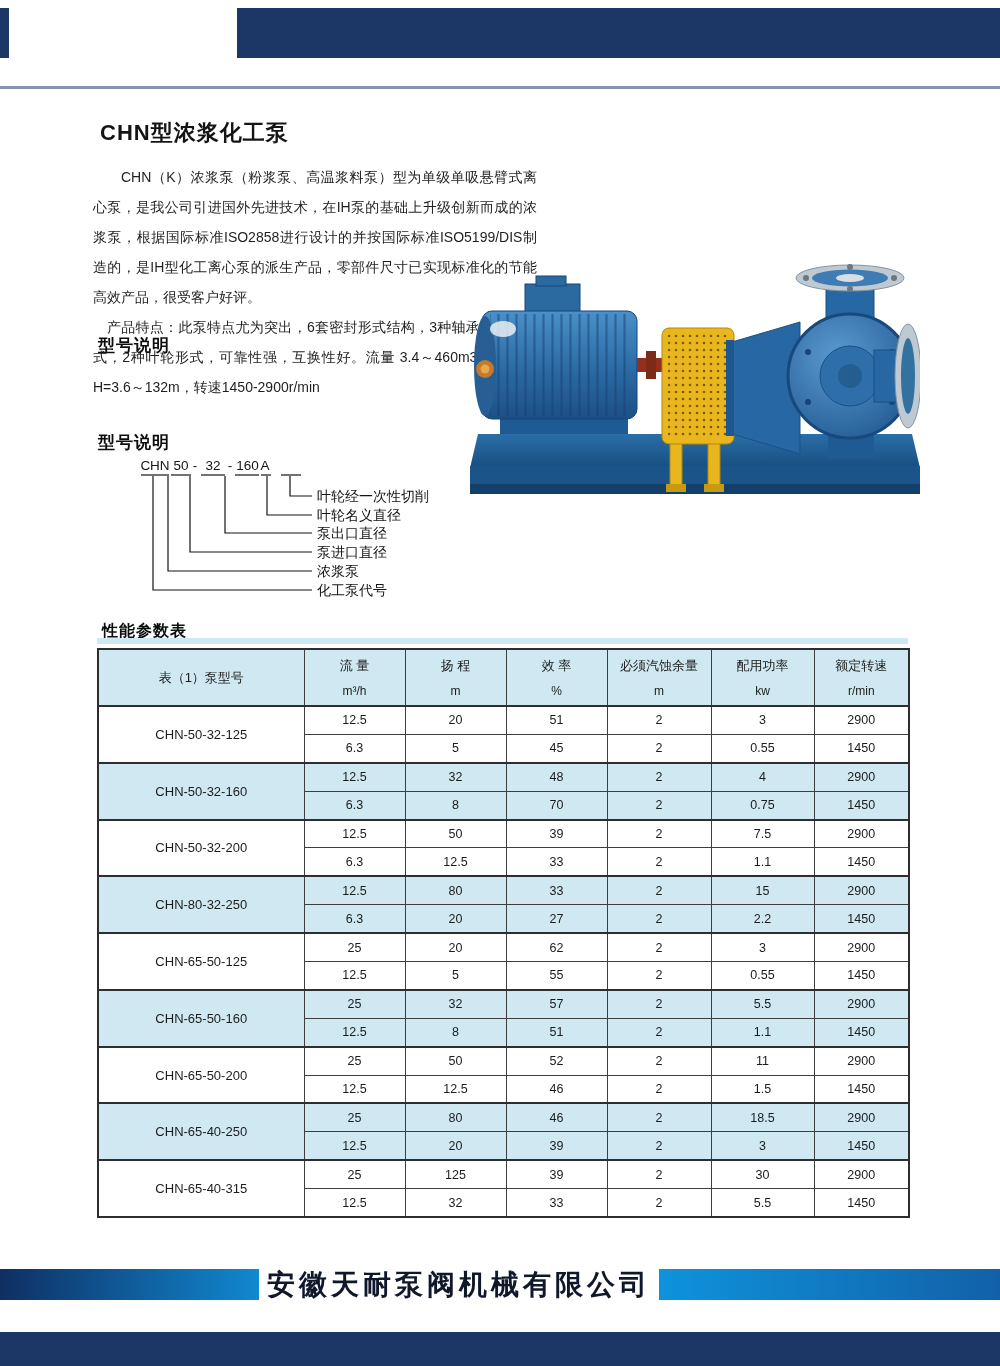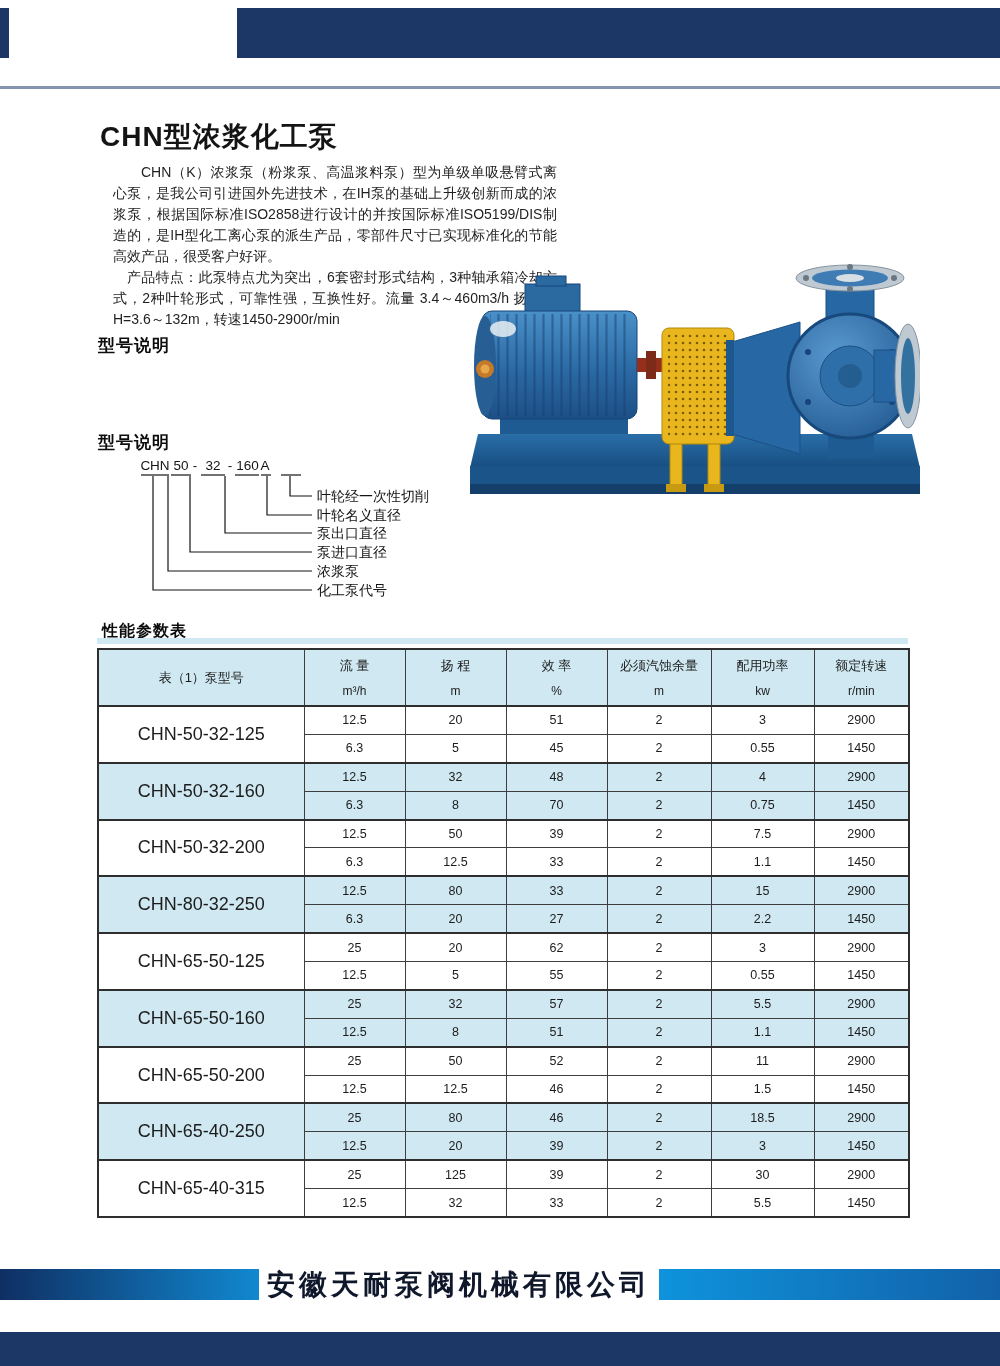--- a/index.html
+++ b/index.html
@@ -5,23 +5,23 @@
   html,body{margin:0;padding:0;background:#ffffff;}
   body{font-family:"Liberation Sans","DejaVu Sans",sans-serif;}
   #page{position:relative;width:1000px;height:1366px;background:#ffffff;overflow:hidden;}
 
   .band{position:absolute;background:#1c3766;}
   #top-band{left:237px;top:8px;width:763px;height:50px;}
   #top-band-sliver{left:0;top:8px;width:9px;height:50px;}
   #header-rule{position:absolute;left:0;top:86px;width:1000px;height:3px;background:#8595ae;}
   #bottom-band{left:0;top:1332px;width:1000px;height:34px;}
 
-  #page-title{position:absolute;left:100px;top:118px;margin:0;font-size:28px;font-weight:600;color:#141414;letter-spacing:1px;}
-
-  #intro{position:absolute;left:113px;top:162px;width:444px;font-size:14px;line-height:21px;color:#1f1f1f;text-align:justify;}
+  #page-title{position:absolute;left:100px;top:118px;margin:0;font-size:22px;font-weight:600;color:#141414;letter-spacing:1px;}
+
+  #intro{position:absolute;left:93px;top:162px;width:444px;font-size:14px;line-height:30px;color:#1f1f1f;text-align:justify;}
   #intro p{margin:0;}
   #intro .p1{text-indent:28px;}
   #intro .p2{text-indent:14px;}
 
   .sec-h{position:absolute;margin:0;font-size:17px;font-weight:600;color:#0d0d0d;letter-spacing:1px;}
   #spec-heading{left:98px;top:334px;}
   #model-heading{left:98px;top:431px;}
   #table-heading{left:102px;top:612px;font-size:16px;margin-top:9px;}
 
   #spec-list{position:absolute;left:137px;top:362px;font-size:14px;color:#1f1f1f;line-height:19.5px;}
@@ -35,21 +35,21 @@
 
   #table-strip{position:absolute;left:97px;top:638px;width:811px;height:6px;background:#cfe8f1;}
 
   #perf-table{position:absolute;left:97px;top:648px;width:811px;border-collapse:collapse;table-layout:fixed;border:2px solid #2e2e2e;}
   #perf-table th,#perf-table td{border:1px solid #3e3e3e;text-align:center;vertical-align:middle;padding:0;color:#1c1c1c;}
   #perf-table thead tr{height:57px;}
   #perf-table thead th{background:#cfe8f1;font-weight:normal;font-size:13px;}
   #perf-table thead .unit{font-size:12px;margin-top:9px;}
   #perf-table tbody tr{height:28.4px;}
   #perf-table tbody td{font-size:12.5px;background:#ffffff;}
-  #perf-table td.model{font-size:18px;}
+  #perf-table td.model{font-size:13px;}
   #perf-table tr.group-top td{border-top:2px solid #2e2e2e;}
   #perf-table tr.shaded td{background:#cfe8f1;}
 
   #footer-bar-left{position:absolute;left:0;top:1269px;width:259px;height:31px;background:linear-gradient(90deg,#0f2f63,#1188d0);}
   #footer-bar-right{position:absolute;left:659px;top:1269px;width:341px;height:31px;background:linear-gradient(90deg,#0e93dc,#1261a8);}
   #footer-company{position:absolute;left:259px;top:1268px;width:400px;height:33px;line-height:33px;text-align:center;font-size:28px;font-weight:bold;color:#0f172a;letter-spacing:4px;white-space:nowrap;}
 </style>
 </head>
 <body>
 

